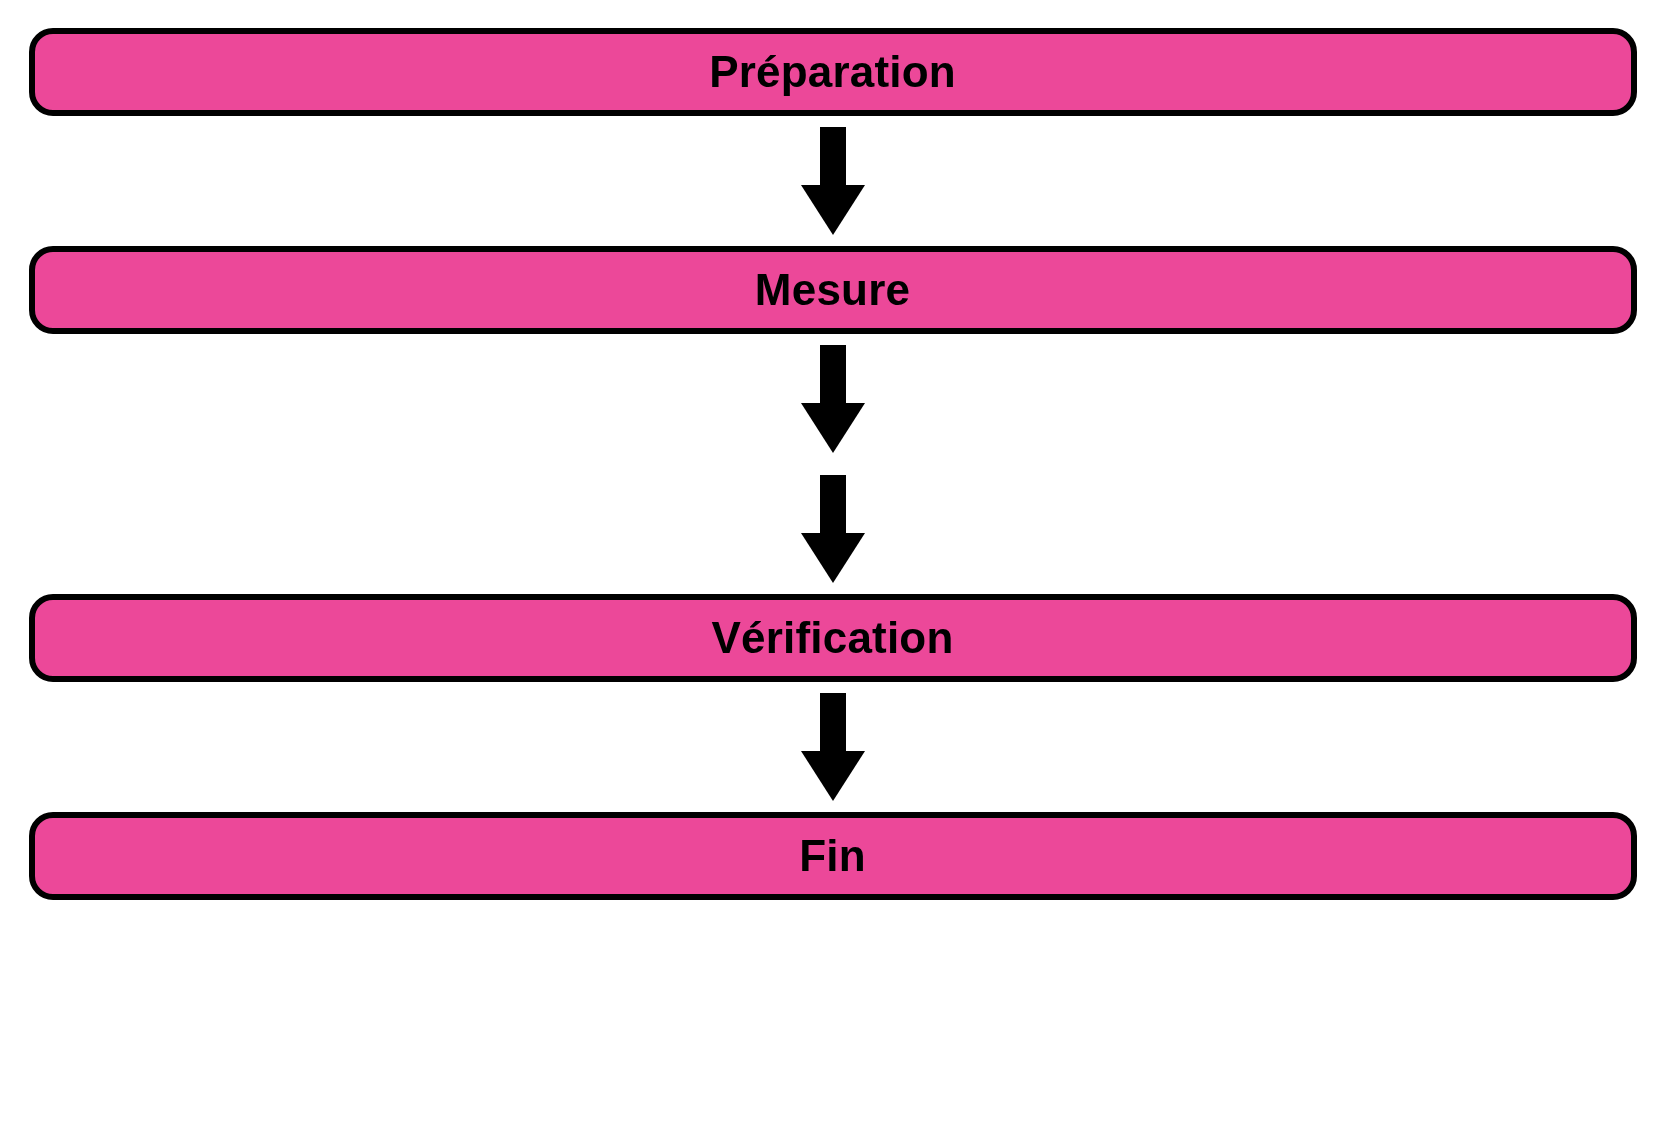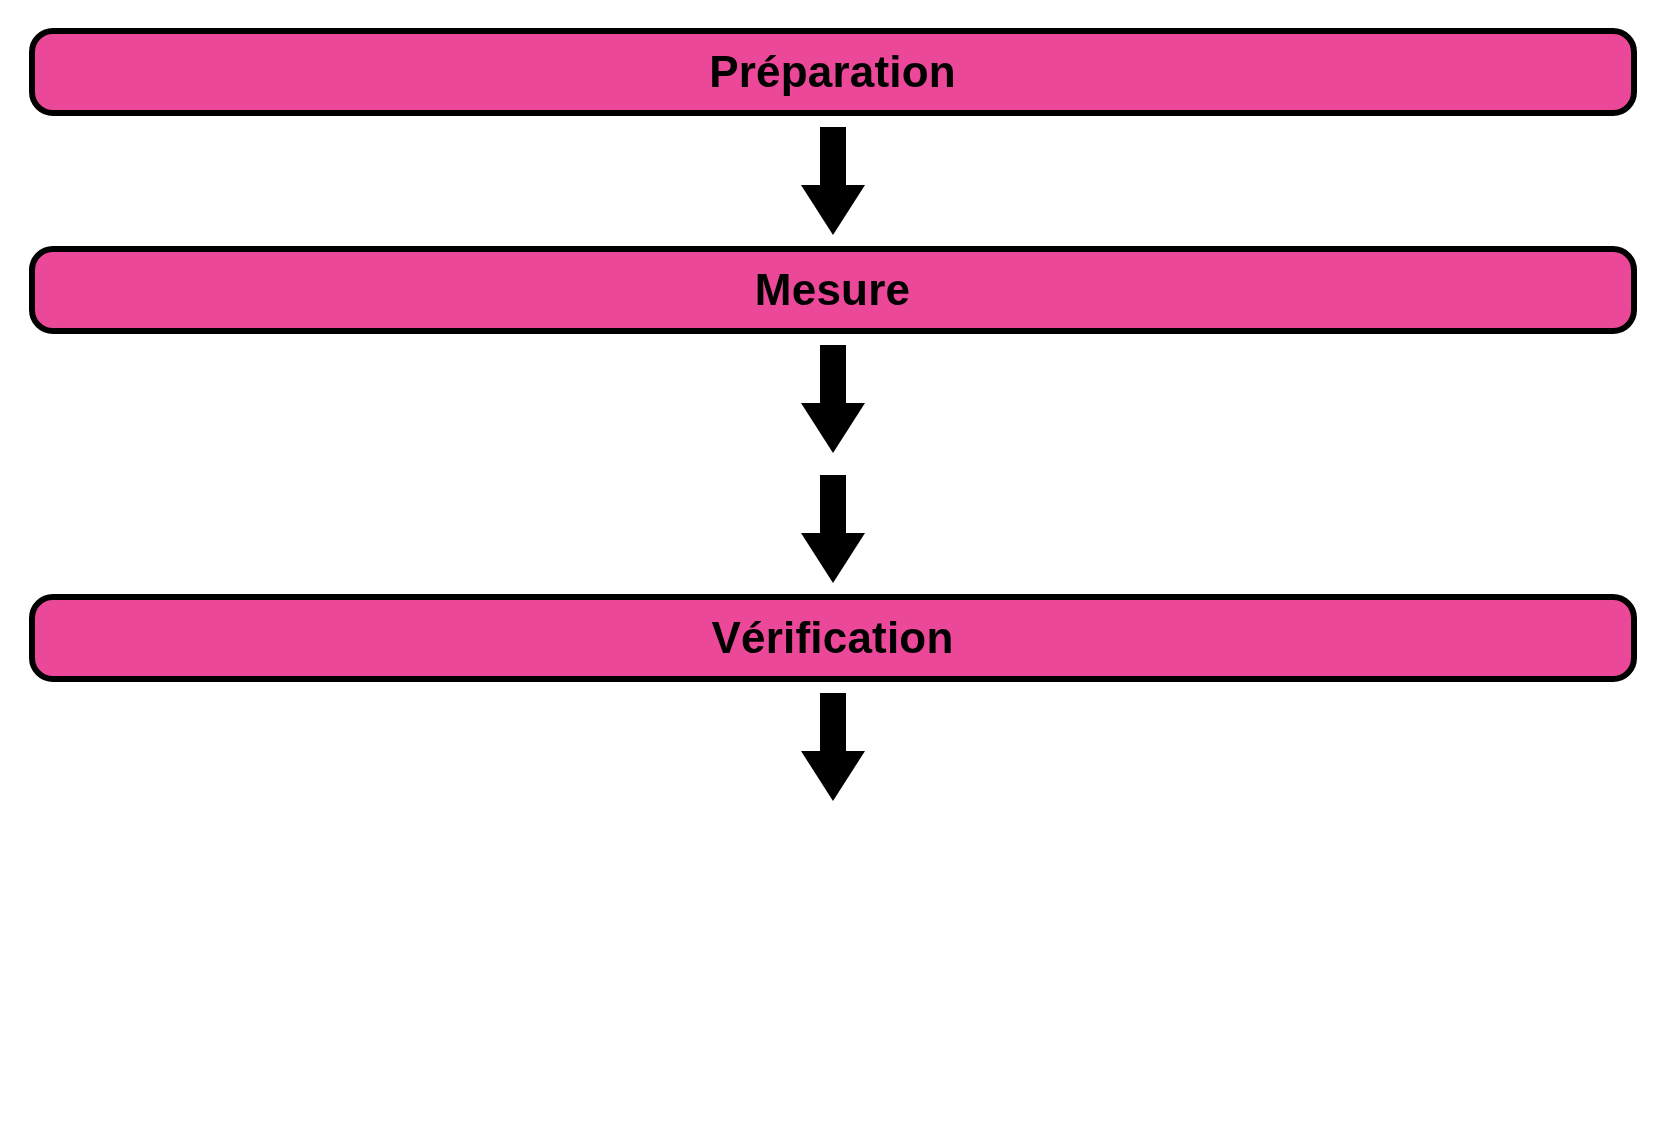--- a/index.html
+++ b/index.html
@@ -117,14 +117,17 @@
     <span class="node-label">Vérification</span>
   </div>
 
   <div class="connector">
     <span class="arrow">
       <span class="shaft"></span>
       <span class="head"></span>
     </span>
   </div>
 
+  <div class="node">
+    <span class="node-label">Fin</span>
+  </div>
 
 </div>
 
 </body></html>

